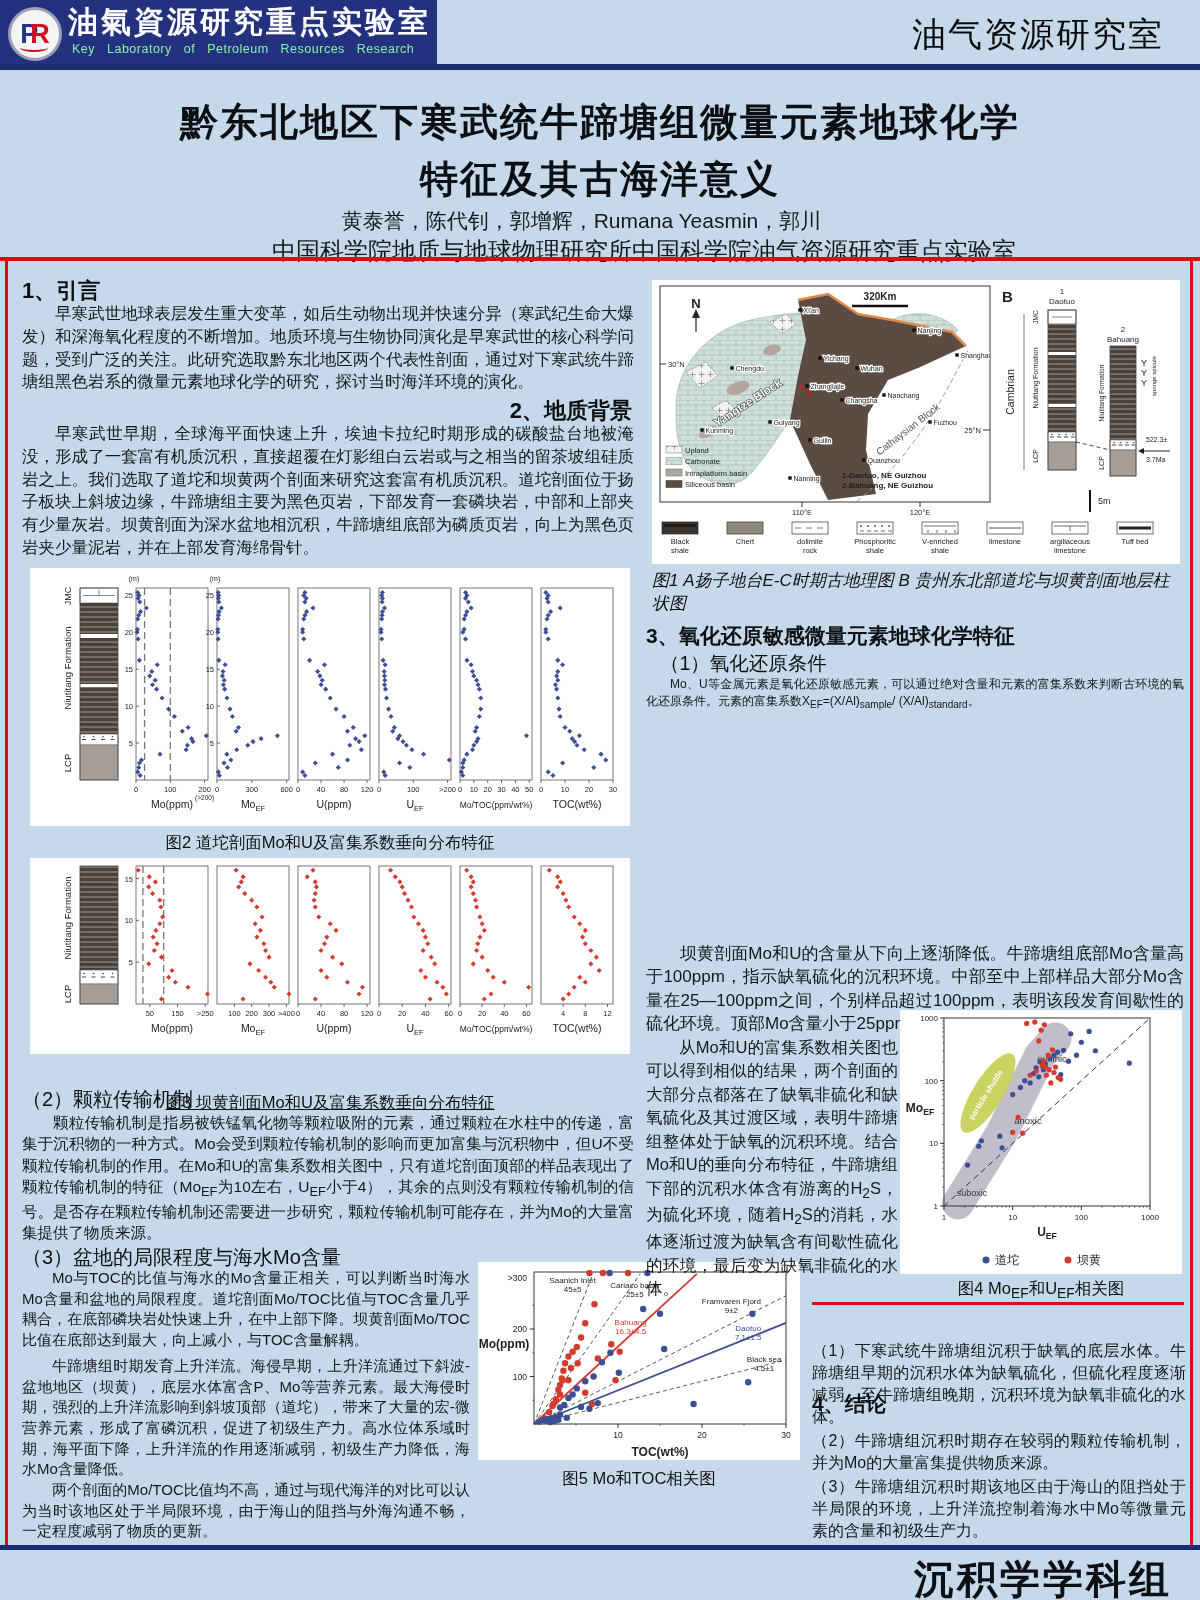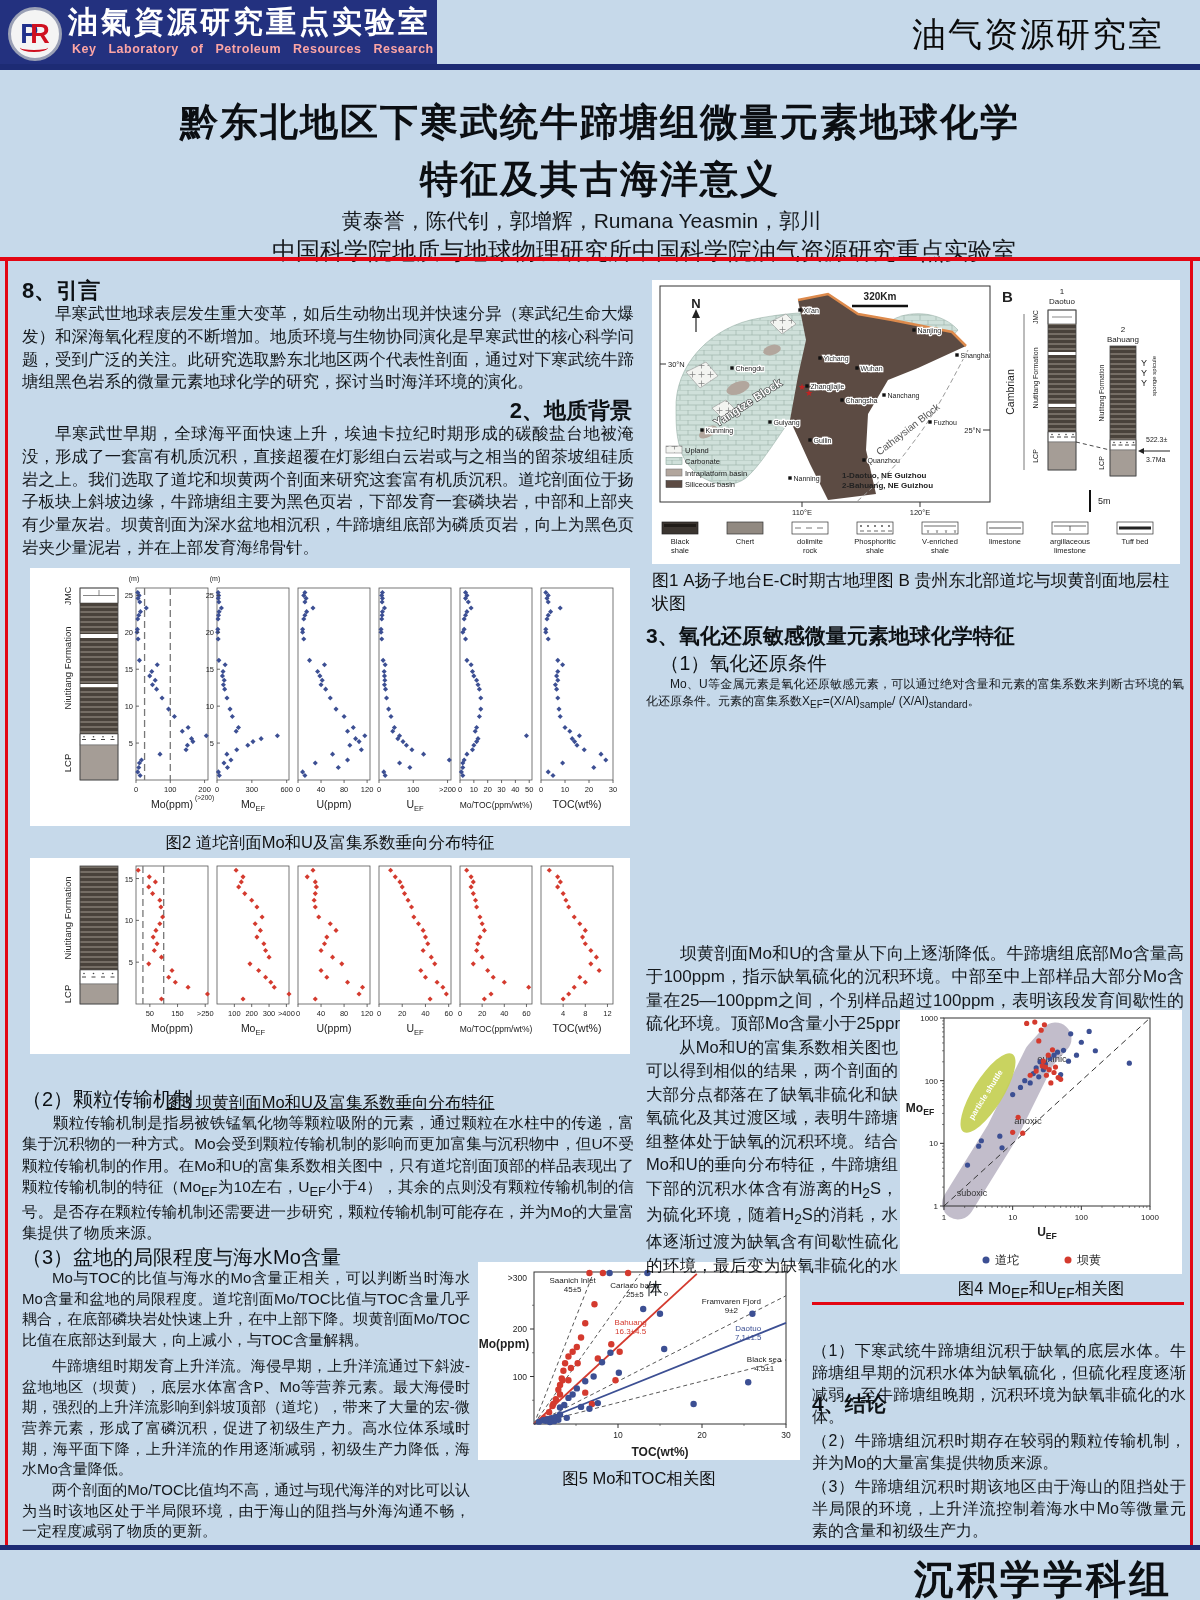--- a/index.html
+++ b/index.html
@@ -13,21 +13,21 @@
   .h3{font-size:20px;color:#0d1114;}
   .para{text-align:justify;line-height:1.38;color:#14181c;}
   .para.ind{text-indent:2em;}
   .figbox{background:#ffffff;}
   .cap{font-size:16.5px;text-align:center;color:#111;}
   .logo-circle{width:48px;height:48px;border-radius:50%;background:#f4f4f4;border:3px solid #9aa0b5;display:flex;align-items:center;justify-content:center;position:relative;}
   .logo-circle .p{color:#21318c;font-size:27px;font-weight:bold;letter-spacing:-2px;}
   .logo-circle .r{color:#cf1020;font-size:27px;font-weight:bold;margin-left:-6px;}
   .logo-squig{position:absolute;bottom:6px;left:9px;width:28px;height:7px;border-bottom:2px solid #cf1020;border-radius:50%;}
   .cn-cal{font-family:"DejaVu Serif","Liberation Serif",serif;font-weight:bold;color:#ffffff;font-size:30px;letter-spacing:3px;white-space:nowrap;}
-  .en-lab{color:#fca5a5;font-size:12.5px;font-weight:bold;letter-spacing:0.5px;word-spacing:8px;white-space:nowrap;}
+  .en-lab{color:#86efac;font-size:12.5px;font-weight:normal;letter-spacing:0.5px;word-spacing:8px;white-space:nowrap;}
   .dept{font-size:34px;color:#0a0a0a;letter-spacing:2px;}
   .title{font-size:38px;font-weight:bold;text-align:center;letter-spacing:2px;line-height:1.5;color:#0b0e12;}
   .authors{font-size:21px;text-align:center;color:#15181c;}
   .affil{font-size:24px;text-align:center;color:#15181c;margin-left:44px;}
   .footer-text{font-size:40px;font-weight:bold;color:#0c0f13;letter-spacing:3px;}
   svg text{font-family:"Liberation Sans","DejaVu Sans",sans-serif;}
 </style>
 </head>
 <body>
 
@@ -50,21 +50,21 @@
   <div class="abs title" style="left:0;top:94px;width:1200px;">
     <div>黔东北地区下寒武统牛蹄塘组微量元素地球化学</div>
     <div>特征及其古海洋意义</div>
   </div>
   <div class="abs authors" style="left:0;top:207px;width:1163px;text-align:center;">黄泰誉，陈代钊，郭增辉，Rumana Yeasmin，郭川</div>
   <div class="abs affil" style="left:0;top:235px;width:1200px;">中国科学院地质与地球物理研究所中国科学院油气资源研究重点实验室</div>
   <div class="abs redrule" style="left:0;top:257px;width:1200px;height:4px;"></div>
   <div class="abs redrule" style="left:5px;top:257px;width:3px;height:1292px;"></div>
   <div class="abs redrule" style="left:1190px;top:257px;width:3px;height:1292px;"></div>
 
-  <div class="abs h2" style="left:22px;top:276px;width:610px;">8、引言</div>
+  <div class="abs h2" style="left:22px;top:276px;width:610px;">1、引言</div>
   <div class="abs para ind" style="left:22px;top:302px;width:612px;font-size:16.5px;">早寒武世地球表层发生重大变革，如后生动物出现并快速分异（寒武纪生命大爆发）和深海氧化程度的不断增加。地质环境与生物协同演化是早寒武世的核心科学问题，受到广泛的关注。此研究选取黔东北地区两个代表性剖面，通过对下寒武统牛蹄塘组黑色岩系的微量元素地球化学的研究，探讨当时海洋环境的演化。</div>
 
   <div class="abs h2" style="left:22px;top:396px;width:610px;text-align:right;">2、地质背景</div>
   <div class="abs para ind" style="left:22px;top:422px;width:612px;font-size:16.5px;">早寒武世早期，全球海平面快速上升，埃迪卡拉纪时期形成的碳酸盐台地被淹没，形成了一套富有机质沉积，直接超覆在灯影组白云岩或与之相当的留茶坡组硅质岩之上。我们选取了道坨和坝黄两个剖面来研究这套富有机质沉积。道坨剖面位于扬子板块上斜坡边缘，牛蹄塘组主要为黑色页岩，下部发育一套磷块岩，中部和上部夹有少量灰岩。坝黄剖面为深水盆地相沉积，牛蹄塘组底部为磷质页岩，向上为黑色页岩夹少量泥岩，并在上部发育海绵骨针。</div>
 
   <div class="abs figbox" style="left:30px;top:568px;width:600px;height:258px;">
     <svg id="svg-fig2" width="600" height="258" viewBox="0 0 600 258">
         <defs>
           <pattern id="svg-fig2-sh" width="6" height="5" patternUnits="userSpaceOnUse">
             <rect x="0" y="0" width="6" height="5" fill="#49423b"></rect>
@@ -894,21 +894,21 @@
         <rect x="400" y="242" width="36" height="12" fill="#fff" stroke="#333" stroke-width="0.7"></rect>
         <line x1="402" y1="246" x2="434" y2="246" stroke="#444" stroke-width="0.8"></line>
         <line x1="418" y1="246" x2="418" y2="251" stroke="#444" stroke-width="0.8"></line>
         <text x="418" y="264" font-size="7.5" text-anchor="middle" fill="#222">argillaceous</text>
         <text x="418" y="273" font-size="7.5" text-anchor="middle" fill="#222">limestone</text>
         <rect x="465" y="242" width="36" height="12" fill="#fff" stroke="#333" stroke-width="0.7"></rect>
         <rect x="467" y="246.5" width="32" height="3" fill="#222"></rect>
         <text x="483" y="264" font-size="7.5" text-anchor="middle" fill="#222">Tuff bed</text>
       </svg>
   </div>
-  <div class="abs" style="left:652px;top:570px;width:524px;font-size:17px;line-height:1.35;color:#111;">图1  A扬子地台E-C时期古地理图   B 贵州东北部道坨与坝黄剖面地层柱状图</div>
+  <div class="abs" style="left:652px;top:570px;width:524px;font-size:17px;line-height:1.35;color:#111;font-style:italic;">图1  A扬子地台E-C时期古地理图   B 贵州东北部道坨与坝黄剖面地层柱状图</div>
 
   <div class="abs h2" style="left:646px;top:622px;width:538px;font-size:21px;">3、氧化还原敏感微量元素地球化学特征</div>
   <div class="abs h3" style="left:660px;top:650px;width:520px;font-size:19.5px;">（1）氧化还原条件</div>
   <div class="abs para ind" style="left:646px;top:676px;width:538px;font-size:12px;">Mo、U等金属元素是氧化还原敏感元素，可以通过绝对含量和元素的富集系数来判断古环境的氧化还原条件。元素的富集系数X<sub>EF</sub>=(X/Al)<sub>sample</sub>/ (X/Al)<sub>standard</sub>。</div>
   <div class="abs para ind" style="left:646px;top:942px;width:538px;font-size:17px;">坝黄剖面Mo和U的含量从下向上逐渐降低。牛蹄塘组底部Mo含量高于100ppm，指示缺氧硫化的沉积环境。中部至中上部样品大部分Mo含量在25—100ppm之间，个别样品超过100ppm，表明该段发育间歇性的硫化环境。顶部Mo含量小于25ppm，指示缺氧非硫化的沉积环境。</div>
   <div class="abs para ind" style="left:646px;top:1036px;width:252px;font-size:16.5px;line-height:1.42;">从Mo和U的富集系数相关图也可以得到相似的结果，两个剖面的大部分点都落在了缺氧非硫化和缺氧硫化及其过渡区域，表明牛蹄塘组整体处于缺氧的沉积环境。结合Mo和U的垂向分布特征，牛蹄塘组下部的沉积水体含有游离的H<sub>2</sub>S，为硫化环境，随着H<sub>2</sub>S的消耗，水体逐渐过渡为缺氧含有间歇性硫化的环境，最后变为缺氧非硫化的水体。</div>
 
   <div class="abs figbox" style="left:900px;top:1010px;width:282px;height:264px;">
     <svg id="svg-fig4" width="282" height="264" viewBox="0 0 282 264">
         <path d="M58.01623880904017,193.40605839675123 L102.0300654143123,122.2982810991773 L139.99188059547993,45.72909278988567 L155.46311794065585,28.54853423602836" stroke="#8f87a0" stroke-width="32" fill="none" stroke-linecap="round" stroke-linejoin="round" opacity="0.55"></path>

